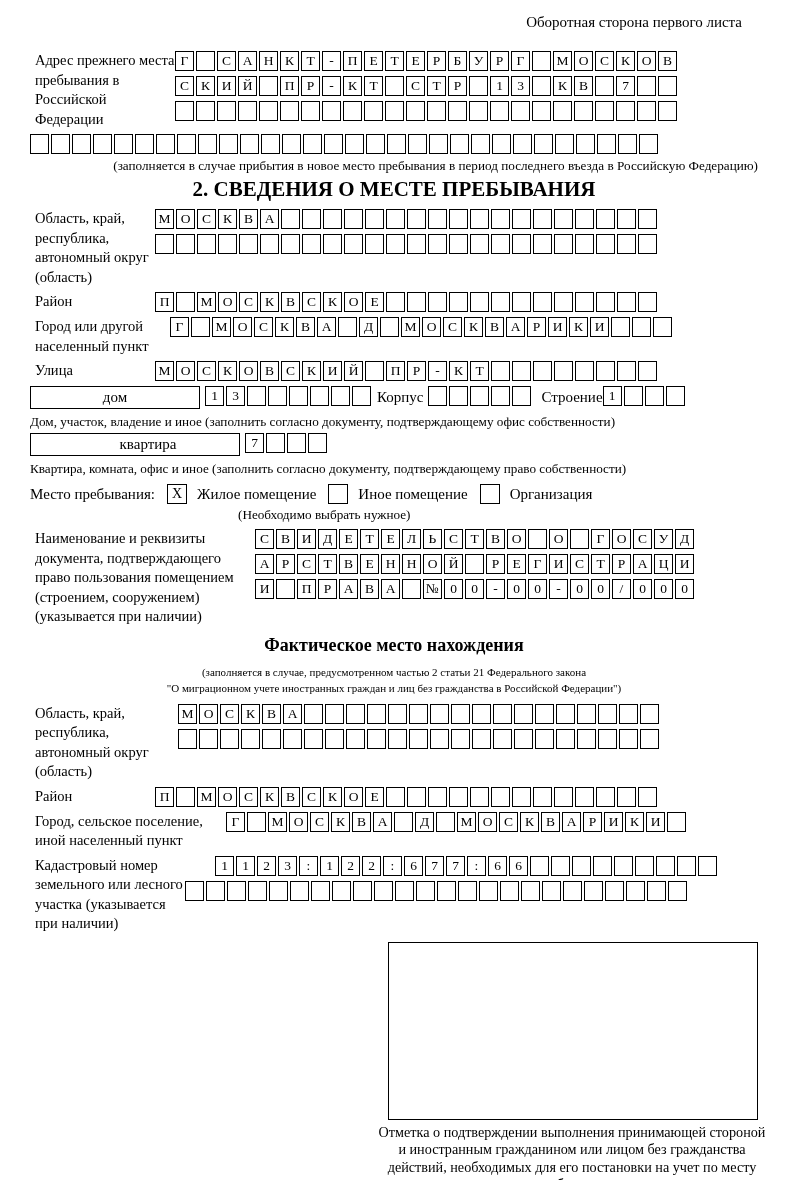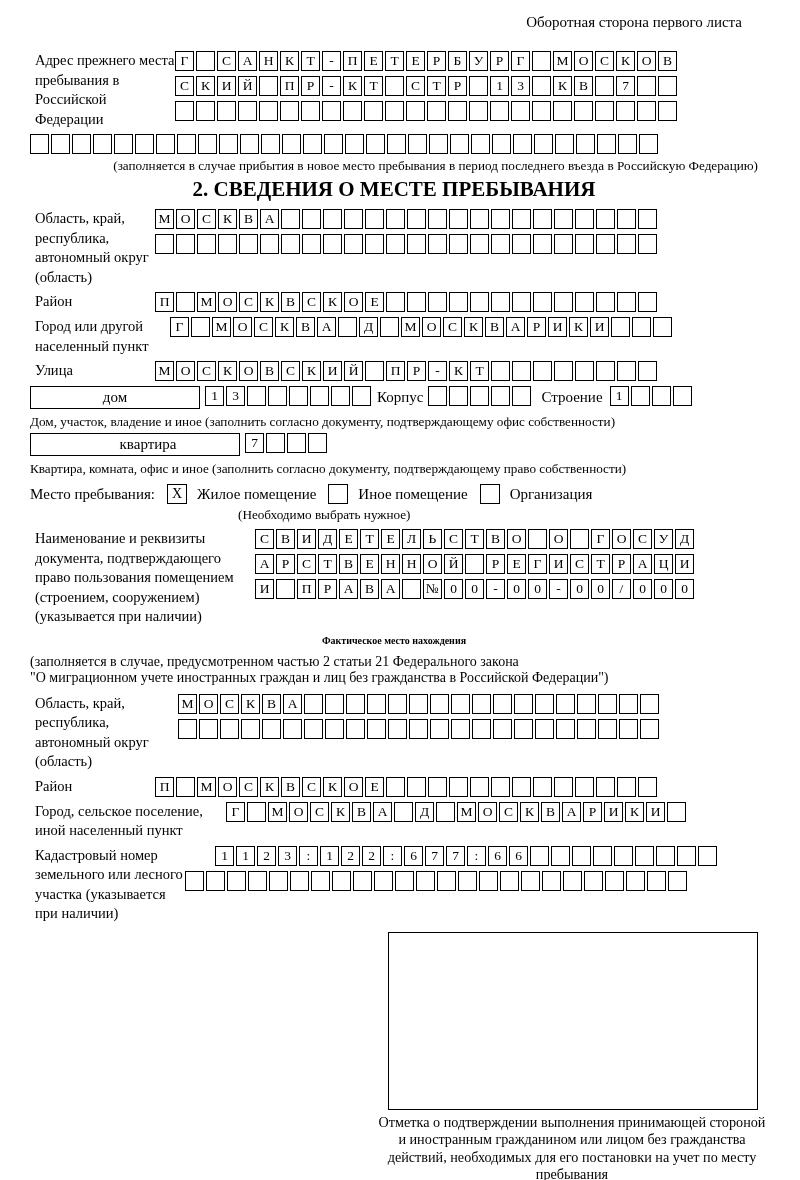--- a/index.html
+++ b/index.html
@@ -21,29 +21,29 @@
 
   .fullrow { margin-bottom: 4px; }
   .caption { font-size: 13.2px; line-height: 16px; margin-bottom: 3px; }
   .center { text-align: right; }
   .sec-title { text-align: center; font-weight: bold; font-size: 21px; margin: 3px 0 7px 0; }
 
   .wide-box { flex: none; height: 23px; border: 1.6px solid #000; text-align: center;
     font-size: 15px; line-height: 20px; margin-right: 5px; }
   .house-box { width: 170px; } .apt-box { width: 210px; padding-left: 26px; }
   .inline-label { font-size: 15px; line-height: 23px; }
-  .ml6 { margin-left: 6px; margin-right: 5px; } .ml10 { margin-left: 10px; margin-right: 7px; }
+  .ml6 { margin-left: 6px; margin-right: 5px; } .ml10 { margin-left: 10px; margin-right: 0; }
 
   .stay-row { align-items: center; font-size: 15px; margin-top: 7px; margin-bottom: 3px; }
   .checkbox { flex: none; width: 20px; height: 20px; border: 1.6px solid #000;
     font-size: 14px; line-height: 18px; text-align: center; margin: 0 10px 0 12px; }
   .choose-caption { font-size: 13.2px; margin-left: 208px; margin-bottom: 6px; }
 
-  .fact-title { text-align: center; font-weight: bold; font-size: 10px; margin: 8px 0 8px 0; }
-  .fact-cap { font-size: 14px; line-height: 16.5px; }
+  .fact-title { text-align: center; font-weight: bold; font-size: 18px; margin: 8px 0 8px 0; }
+  .fact-cap { text-align: center; font-size: 11px; line-height: 16.5px; }
   .fact-cap2 { margin-bottom: 7px; }
 
   .offset30 { margin-left: 30px; }
 
   .stamp-wrap { margin-top: 8px; }
   .stamp-box { width: 370px; height: 178px; border: 1.6px solid #000; margin-left: auto; }
   .stamp-caption { width: 392px; margin-left: auto; margin-right: -10px; margin-top: 4px;
     text-align: center; font-size: 14.2px; line-height: 17.5px; }
 </style>
 </head>

